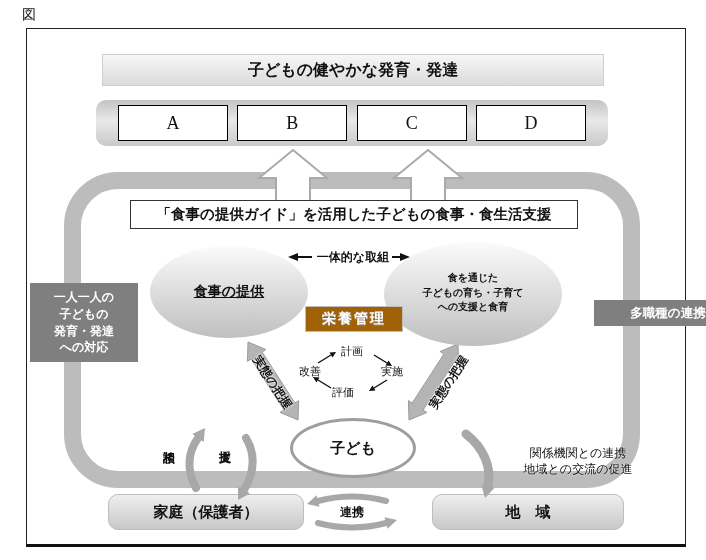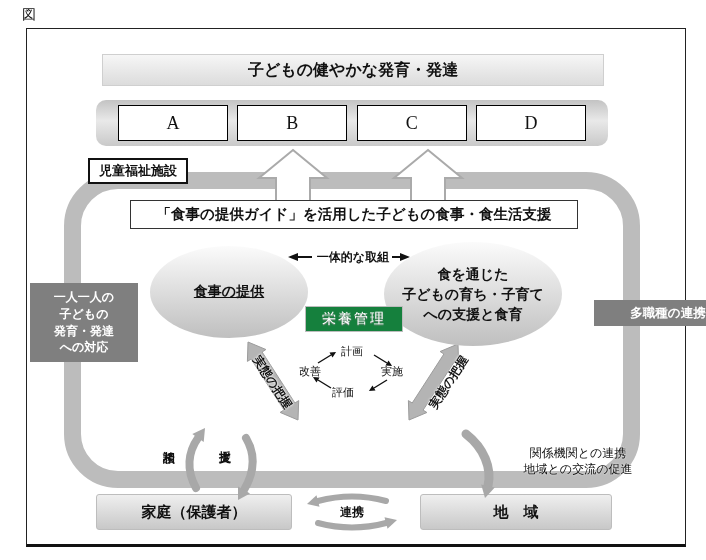--- a/index.html
+++ b/index.html
@@ -25,25 +25,25 @@
             font-size:13px;font-weight:bold;z-index:12;}
 
   .ring{left:64px;top:172px;width:576px;height:316px;border:17px solid #bcbcbc;
         border-radius:54px;box-sizing:border-box;z-index:1;}
 
   .gtitle{left:130px;top:200px;width:446px;height:27px;background:#fff;border:1.5px solid #333;
           font-size:14.5px;font-weight:bold;z-index:11;}
 
   .ell{border-radius:50%;background:linear-gradient(#fbfbfb,#bfbfbf);z-index:7;font-weight:bold;}
   .ell-left{left:150px;top:246px;width:158px;height:92px;font-size:14px;text-decoration:underline;}
-  .ell-right{left:384px;top:242px;width:178px;height:104px;font-size:14px;line-height:1.45;}
+  .ell-right{left:384px;top:242px;width:178px;height:104px;font-size:10px;line-height:1.45;font-family:Liberation Mono, monospace;}
 
   .integrated{left:309px;top:249px;width:88px;height:16px;font-size:12px;font-weight:bold;z-index:9;}
-  .nutrition{left:305px;top:306px;width:96px;height:24px;background:#15803d;color:#fff;
-             letter-spacing:2px;font-size:14px;font-weight:normal;text-shadow:0 1px 1px #8a8a8a;
+  .nutrition{left:305px;top:306px;width:96px;height:24px;background:#a16207;color:#fff;
+             letter-spacing:2px;font-size:14px;font-weight:bold;text-shadow:0 1px 1px #8a8a8a;
              border:1px solid #bdbdbd;z-index:9;}
   .pdca{width:44px;height:14px;font-size:11px;z-index:9;}
   .pdca-plan{left:330px;top:344px;}
   .pdca-do{left:370px;top:364px;}
   .pdca-check{left:321px;top:385px;}
   .pdca-act{left:288px;top:364px;}
 
   .grasp{width:70px;text-align:center;font-size:12px;font-weight:bold;z-index:9;
          text-shadow:0 0 2px #fff,0 0 3px #fff;}
   .grasp-l{left:237px;top:374px;transform:rotate(57deg);}
@@ -51,22 +51,22 @@
 
   .child{left:290px;top:418px;width:126px;height:60px;border-radius:50%;background:#fff;
          border:3px solid #9e9e9e;font-size:15px;font-weight:bold;z-index:8;box-sizing:border-box;}
 
   .side{background:#7f7f7f;color:#fff;font-weight:bold;z-index:12;}
   .side-l{left:30px;top:283px;width:78px;padding:6px 15px;font-size:12px;line-height:1.4;text-align:center;}
   .side-r{left:594px;top:300px;width:100px;height:26px;font-size:12.5px;padding-left:24px;}
 
   .family{left:96px;top:494px;width:194px;height:34px;}
   .region{left:420px;top:494px;width:190px;height:34px;}
-  .gbox{background:linear-gradient(#efefef,#c8c8c8);border:1px solid #bdbdbd;border-radius:3px;
-        font-size:15px;font-weight:bold;z-index:5;}
+  .gbox{background:linear-gradient(#efefef,#c8c8c8);border:1px solid #bdbdbd;border-radius:10px;
+        font-size:15px;font-weight:bold;z-index:5;margin-left:12px;}
 
   .consult{left:160px;top:441px;height:40px;font-size:12px;font-weight:bold;z-index:9;
            text-shadow:0 0 2px #fff;}
   .support{left:216px;top:441px;height:40px;font-size:12px;font-weight:bold;z-index:9;
            text-shadow:0 0 2px #fff;}
   .linklbl{left:330px;top:504px;width:44px;font-size:12px;font-weight:bold;text-align:center;z-index:9;}
   .regnote{left:498px;top:446px;width:160px;font-size:12px;line-height:1.3;z-index:9;
            text-shadow:0 0 2px #fff;text-align:center;}
 
   .arrow-layer{left:0;top:0;width:706px;height:560px;z-index:6;pointer-events:none;}
@@ -82,21 +82,20 @@
 
   <div class="abs banner ctr">子どもの健やかな発育・発達</div>
 
   <div class="abs abcd-bar">
     <div class="abcd-box">A</div>
     <div class="abcd-box">B</div>
     <div class="abcd-box">C</div>
     <div class="abcd-box">D</div>
   </div>
 
-  <div class="abs facility">児童福祉施設</div>
 
   <div class="abs ring"></div>
 
   <svg class="abs arrow-layer" viewBox="0 0 706 560">
 
     <polygon points="293,150 327,178 310,178 310,212 276,212 276,178 259,178" fill="#ffffff" stroke="#aaaaaa" stroke-width="2"></polygon>
     <polygon points="428,150 462,178 445,178 445,212 411,212 411,178 394,178" fill="#ffffff" stroke="#aaaaaa" stroke-width="2"></polygon>
 
     <line x1="312" y1="257" x2="296" y2="257" stroke="#111" stroke-width="2"></line>
     <polygon points="288,257 298,253 298,261" fill="#111"></polygon>
@@ -142,20 +141,21 @@
   <div class="abs nutrition ctr">栄養管理</div>
 
   <div class="abs pdca pdca-plan ctr">計画</div>
   <div class="abs pdca pdca-do ctr">実施</div>
   <div class="abs pdca pdca-check ctr">評価</div>
   <div class="abs pdca pdca-act ctr">改善</div>
 
   <div class="abs grasp grasp-l">実態の把握</div>
   <div class="abs grasp grasp-r">実態の把握</div>
 
+  <div class="abs child ctr">子ども</div>
 
   <div class="abs side side-l preline">一人一人の
 子どもの
 発育・発達
 への対応</div>
   <div class="abs side side-r ctr">多職種の連携</div>
 
   <div class="abs gbox family ctr">家庭（保護者）</div>
   <div class="abs gbox region ctr">地　域</div>
 

